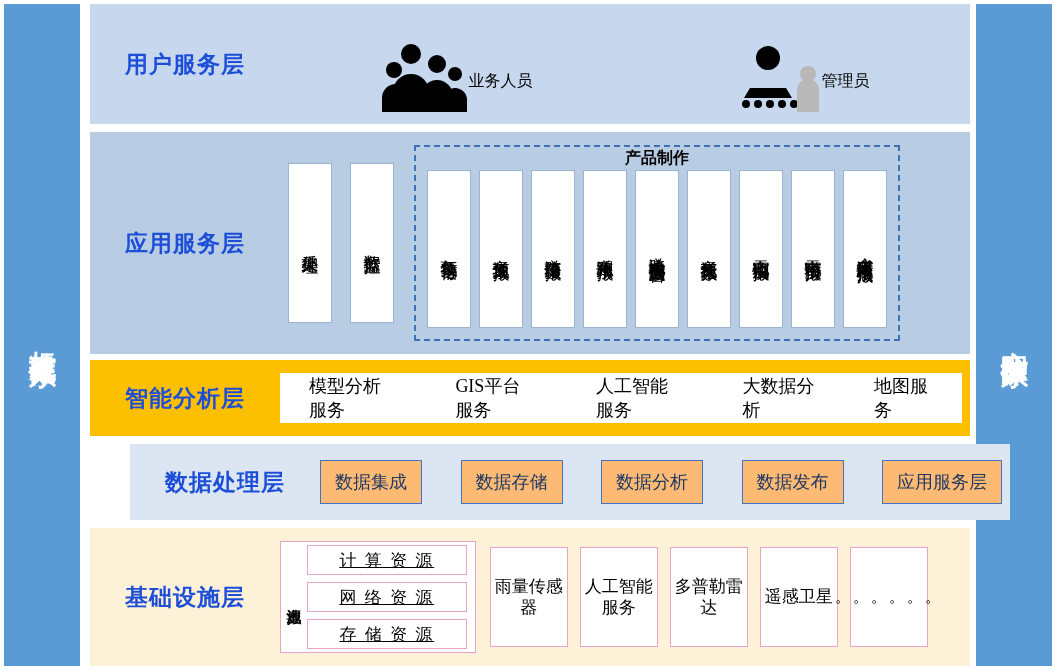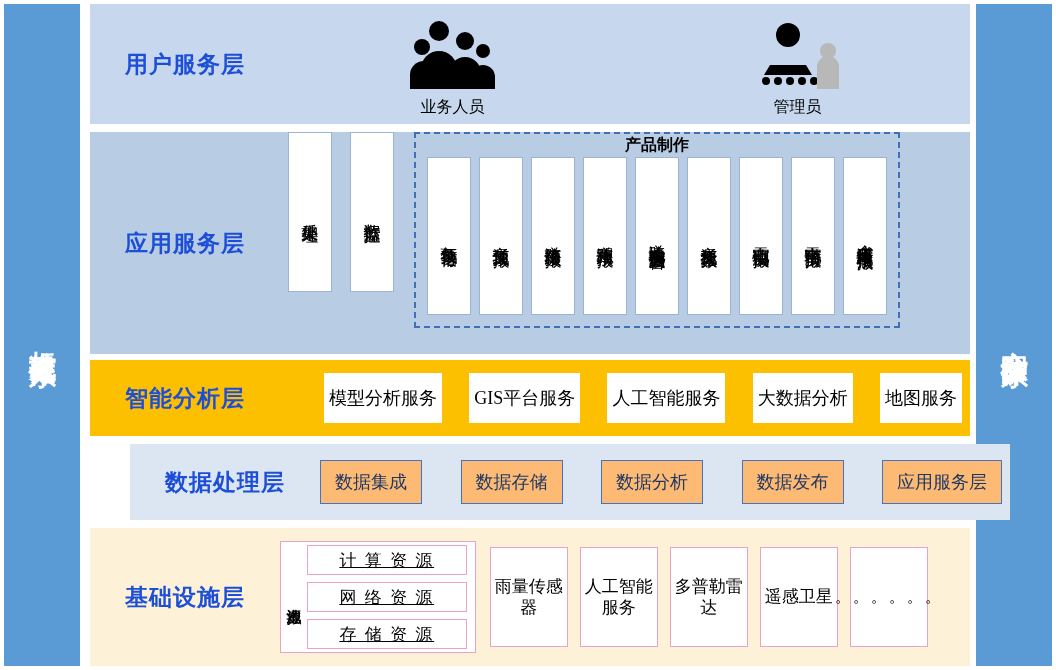--- a/index.html
+++ b/index.html
@@ -84,21 +84,21 @@
     flex: 1 1 auto;
     display: flex;
     align-items: flex-end;
     justify-content: space-around;
     height: 100%;
     padding-bottom: 6px;
     box-sizing: border-box;
   }
   .user-item {
     display: flex;
-    flex-direction: column;
+    flex-direction: row;
     align-items: center;
     justify-content: flex-end;
   }
   .user-icon {
     height: 76px;
     display: flex;
     align-items: flex-end;
     justify-content: center;
   }
   .user-label {
@@ -108,21 +108,21 @@
     font-family: "Liberation Serif", serif;
   }
   
   #layer-app {
     top: 128px;
     height: 222px;
     background: #b8cce4;
   }
   .app-row {
     display: flex;
-    align-items: flex-start;
+    align-items: center;
     height: 100%;
     padding-left: 8px;
     gap: 8px;
   }
   .app-box {
     width: 44px;
     height: 160px;
     background: #ffffff;
     border: 1px solid #9bb4d4;
     margin-right: 10px;
@@ -171,38 +171,37 @@
     display: flex;
     align-items: center;
     justify-content: center;
     box-sizing: border-box;
   }
   
   #layer-ai {
     top: 356px;
     height: 76px;
     background: #fcc000;
-    gap: 44px;
   }
   .chip-row {
     display: flex;
     align-items: center;
     justify-content: space-between;
     width: 100%;
     padding-right: 8px;
     box-sizing: border-box;
   }
   .chip-white {
     background: #ffffff;
     border: 1px solid #ffffff;
     height: 50px;
     display: flex;
     align-items: center;
     justify-content: center;
-    padding: 0 4px;
+    padding: 0 28px;
     font-size: 18px;
     color: #000;
     font-family: "Liberation Serif", serif;
     box-sizing: border-box;
   }
   
   #layer-data {
     top: 440px;
     height: 76px;
     background: #dce6f2;

